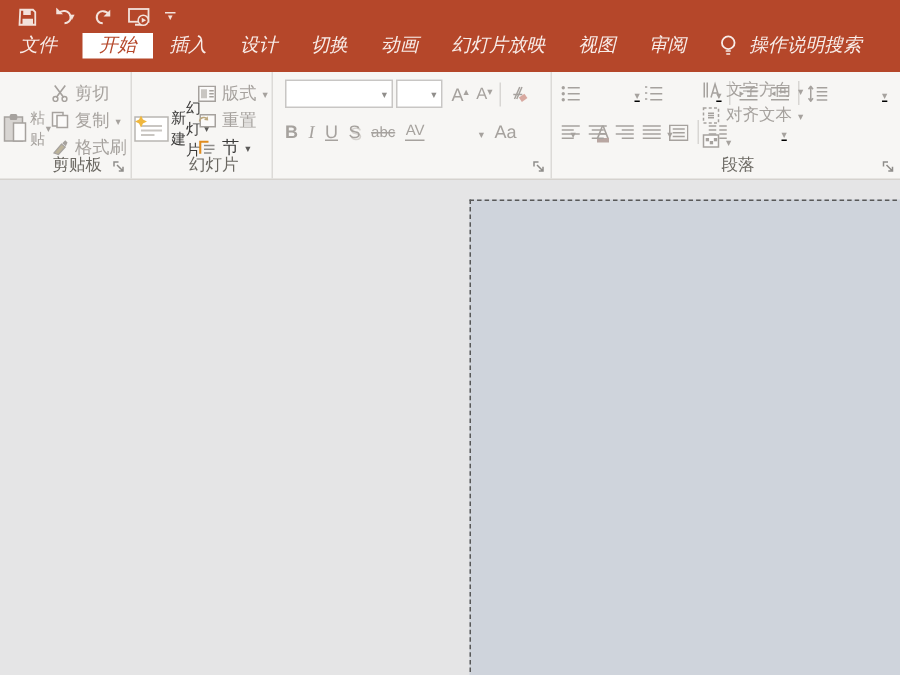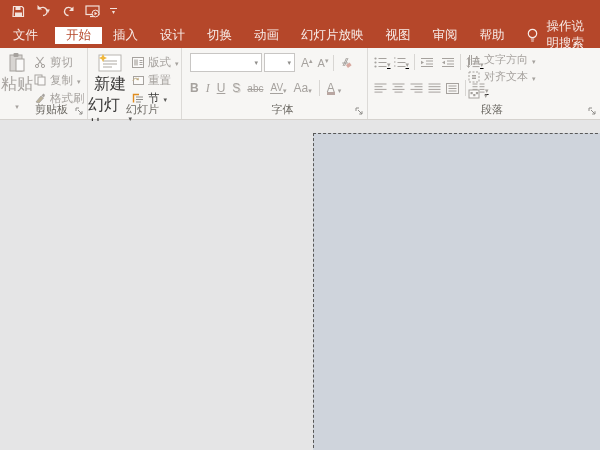--- a/index.html
+++ b/index.html
@@ -12,50 +12,50 @@
     background:#B5472A; display:flex; align-items:center; padding-left:10px; gap:9px; }
   .qat-btn { display:flex; align-items:center; justify-content:center; height:18px; min-width:16px; }
   .qat-btn svg { display:block; }
   .qat-caret { color:#F3E2DB; font-size:7px; margin-left:-4px; }
   .qat-more { display:flex; flex-direction:column; align-items:center; color:#F3E2DB; }
   .qat-more .bar { width:7px; height:1px; background:#F3E2DB; margin-bottom:1px; }
   .qat-more .v { font-size:6px; line-height:5px; }
 
   
   .tabrow { position:absolute; top:22px; left:0; width:600px; height:26px;
-    background:#B5472A; display:flex; align-items:center; }
+    background:#B5472A; display:flex; align-items:flex-start;font-style:italic; }
   .tab { display:flex; align-items:center; padding:0 11px; font-size:12.5px;
     color:#F8ECE8; cursor:default; white-space:nowrap; }
   .tab.file { padding:0 13px; margin-right:4px; }
   .tab.active { background:#FFFFFF; color:#B5472A; }
   .tellme { display:flex; align-items:center; gap:8px; padding:0 10px; color:#F8ECE8; font-size:12.5px; }
 
   
   .ribbon { position:absolute; top:48px; left:0; width:600px; height:72px;
     background:#F7F6F4; border-bottom:1px solid #D5D2CE; display:flex; }
   .group { position:relative; height:100%; border-right:1px solid #DCDAD7; }
   .g-clip { width:88px; } .g-slides { width:94px; } .g-font { width:186px; } .g-para { width:232px; border-right:none;text-decoration:underline; }
   .group-label { position:absolute; bottom:2px; left:16px; right:0; text-align:center;
     font-size:11px; color:#6B6862; }
   .launcher { position:absolute; bottom:3px; right:3px; width:9px; height:9px; }
   .dis { color:#A6A29E; }
   .en  { color:#3B3A39; }
-  .big-btn { display:flex; flex-direction:column; align-items:center; font-size:16px; padding-top:4px; }
+  .big-btn { display:flex; flex-direction:row; align-items:center; font-size:10px; padding-top:4px; }
   .col { display:flex; flex-direction:column; padding-top:5px;text-align:center; }
   .small-btn { display:flex; align-items:center; gap:4px; height:18px; font-size:11.5px; white-space:nowrap; }
   .cr::after { content:"▾"; font-size:7px; color:#A6A29E; }
   .cr-en::after { content:"▾"; font-size:7px; color:#5B5A58; }
   .vsep { width:1px; height:16px; background:#D8D6D3; margin:0 3px; align-self:center; }
 
   
   .font-rows { padding:5px 0 0 8px; }
   .combo { height:19px; background:#fff; border:1px solid #C8C6C4; display:flex;
     align-items:center; justify-content:flex-end; padding-right:3px; font-size:11px; color:#444; }
   .combo .arr { font-size:7px; color:#908E8B; }
-  .row { display:flex; align-items:center; }
+  .row { display:flex; align-items:center;gap:36px; }
   .fmt { font-size:12px; color:#A6A29E; display:flex; align-items:flex-end; }
   .fontcolor { position:relative; display:inline-block; }
   .fontcolor .bar { position:absolute; left:0; right:0; bottom:0; height:3px; background:#B9A7A2; }
 
   
   .pright { position:absolute; left:100px; top:3px; }
   .pright .small-btn { height:17px; font-size:11px; }
 
   
   .ic { display:inline-block; flex:none; }
@@ -109,21 +109,20 @@
   <div class="tabrow">
     <div class="tab file">文件</div>
     <div class="tab active">开始</div>
     <div class="tab">插入</div>
     <div class="tab">设计</div>
     <div class="tab">切换</div>
     <div class="tab">动画</div>
     <div class="tab">幻灯片放映</div>
     <div class="tab">视图</div>
     <div class="tab">审阅</div>
-    <div class="tab">帮助</div>
     <div class="tellme">
       <span class="ic">
         <svg width="13" height="15" viewBox="0 0 13 15">
             <circle cx="6.5" cy="5.5" r="4.2" fill="none" stroke="#F8ECE8" stroke-width="1.2"></circle>
             <path d="M4.8 11 h3.4 M5.2 13 h2.6" stroke="#F8ECE8" stroke-width="1.1"></path>
           </svg>
       </span>
       <span>操作说明搜索</span>
     </div>
   </div>
@@ -276,21 +275,20 @@
             <span class="fmt">Aa</span>
               <span class="cr"></span>
           </span>
           <span class="vsep" style="margin:0;"></span>
           <span class="row">
             <span class="fontcolor fmt"><span>A</span><span class="bar"></span></span>
               <span class="cr" style="margin-left:3px;"></span>
           </span>
         </div>
       </div>
-      <div class="group-label">字体</div>
       <div class="launcher">
         <svg width="9" height="9" viewBox="0 0 9 9">
             <path d="M1 4 V1 H4" fill="none" stroke="#8F8D8A"></path>
             <path d="M3 3 L7 7 M7 4.2 V7 H4.2" fill="none" stroke="#8F8D8A"></path>
           </svg>
       </div>
     </div>
 
     <div class="group g-para">
       <div style="padding:5px 0 0 6px;">

